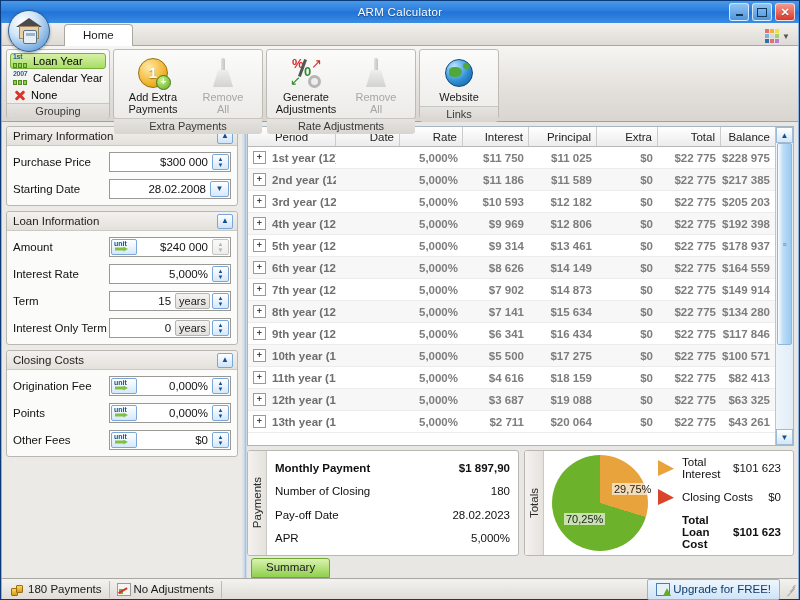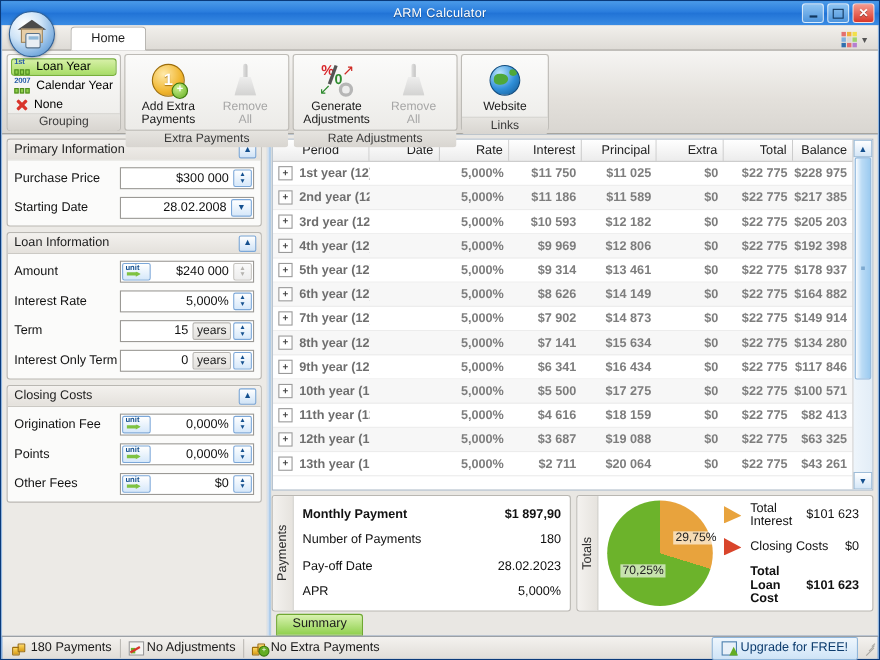--- a/index.html
+++ b/index.html
@@ -647,21 +647,21 @@
                 <div class="gcell period" style="width: 88px; flex: 0 0 88px;">
                   <span class="expand">+</span>
                   <span>6th year (12)</span>
                 </div>
                 <div class="gcell" style="width: 64px; flex: 0 0 64px;"></div>
                 <div class="gcell" style="width: 63px; flex: 0 0 63px;">5,000%</div>
                 <div class="gcell" style="width: 66px; flex: 0 0 66px;">$8 626</div>
                 <div class="gcell" style="width: 68px; flex: 0 0 68px;">$14 149</div>
                 <div class="gcell" style="width: 61px; flex: 0 0 61px;">$0</div>
                 <div class="gcell" style="width: 63px; flex: 0 0 63px;">$22 775</div>
-                <div class="gcell" style="flex: 1 1 0%;">$164 882</div>
+                <div class="gcell" style="flex: 1 1 0%;">$164 559</div>
               </div>
               <div class="grow">
                 <div class="gcell period" style="width: 88px; flex: 0 0 88px;">
                   <span class="expand">+</span>
                   <span>7th year (12)</span>
                 </div>
                 <div class="gcell" style="width: 64px; flex: 0 0 64px;"></div>
                 <div class="gcell" style="width: 63px; flex: 0 0 63px;">5,000%</div>
                 <div class="gcell" style="width: 66px; flex: 0 0 66px;">$7 902</div>
                 <div class="gcell" style="width: 68px; flex: 0 0 68px;">$14 873</div>
@@ -764,21 +764,21 @@
           <div class="sbox payments">
             <div class="vtab">
               <span>Payments</span>
             </div>
             <div class="sbox-body">
               <div class="srow bold">
                 <span>Monthly Payment</span>
                 <span>$1 897,90</span>
               </div>
               <div class="srow">
-                <span>Number of Payments</span>
+                <span>Number of Closing</span>
                 <span>180</span>
               </div>
               <div class="srow">
                 <span>Pay-off Date</span>
                 <span>28.02.2023</span>
               </div>
               <div class="srow">
                 <span>APR</span>
                 <span>5,000%</span>
               </div>
@@ -827,28 +827,20 @@
       <span class="ic-coins">
           <i></i>
           <i></i>
         </span>
       <span>180 Payments</span>
     </div>
     <div class="stitem">
       <span class="ic-chart"></span>
       <span>No Adjustments</span>
     </div>
-    <div class="stitem">
-      <span class="ic-coins">
-          <i></i>
-          <i></i>
-          <span class="pl">+</span>
-        </span>
-      <span>No Extra Payments</span>
-    </div>
     <div class="spacer"></div>
     <div class="upgrade">
       <span class="ic-upg"></span>
       <span>Upgrade for FREE!</span>
     </div>
     <div class="grip">
         <i style="bottom:2px;"></i>
         <i style="bottom:5px;width:7px;"></i>
         <i style="bottom:8px;width:4px;"></i>
       </div>

